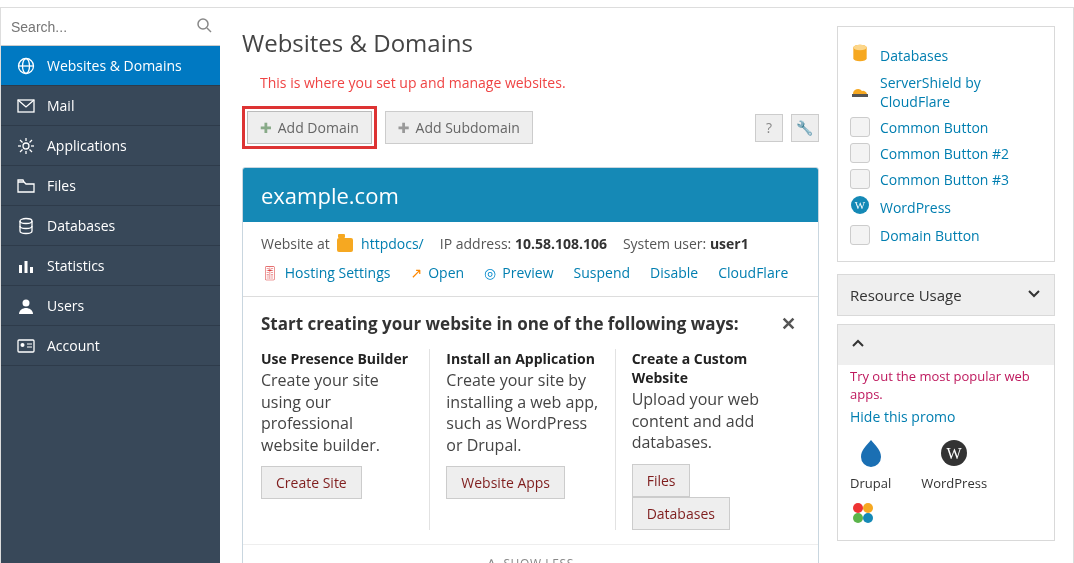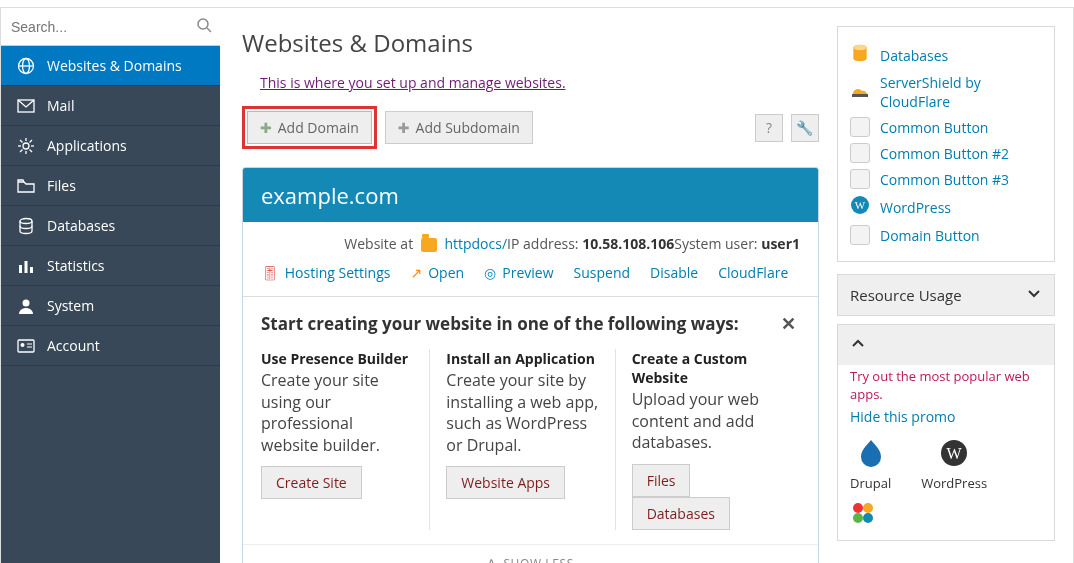--- a/index.html
+++ b/index.html
@@ -12,32 +12,32 @@
   .search-wrap input { flex:1; border:none; outline:none; font-size:14px; color:#666; }
   .search-wrap .mag { color:#888; }
   .nav-item { height:40px; display:flex; align-items:center; padding:0 16px; gap:12px; cursor:pointer; border-bottom:1px solid #2e3b4a; font-size:14px;}
   .nav-item.active { background:#0079c2; }
   .nav-item svg, .nav-item .ic { width:18px; height:18px; display:inline-flex; align-items:center; justify-content:center;}
   
   .main { flex:1; padding:18px 18px 0 22px; display:flex; gap:18px; overflow:hidden;}
   .leftcol { flex:1; min-width:0;}
   .rightcol { width:218px; flex-shrink:0;}
   h1 { font-size:24px; font-weight:400; color:#444; margin:0 0 14px 0;}
-  .sub { margin:0 0 14px 18px; color:#701a75;text-decoration:underline;}
+  .sub { margin:0 0 14px 18px; color:#ef4444;}
   .toolbar { display:flex; align-items:center; gap:8px; margin-bottom:18px;}
   .btn-flat { background:#eee; border:1px solid #ccc; color:#666; padding:6px 12px; display:inline-flex; align-items:center; gap:6px; cursor:pointer; font-size:14px;}
   .toolbar .spacer { flex:1; }
   .icon-sq { width:28px; height:28px; background:#eee; border:1px solid #ccc; display:inline-flex; align-items:center; justify-content:center; color:#888; cursor:pointer;}
   .highlight-box { border:3px solid #d33; padding:2px; display:inline-flex;}
   .highlight-box .btn-flat { border:1px solid #bbb; }
   
   .domain-panel { border:1px solid #c9d6df; border-radius:3px 3px 0 0; overflow:hidden;}
   .domain-head { background:#1589b6; color:#fff; padding:12px 18px; font-size:22px;}
   .domain-body { padding:12px 18px 0 18px;}
-  .dom-line { display:flex; flex-wrap:wrap; align-items:center; color:#333; margin-bottom:10px;justify-content:flex-end;}
+  .dom-line { display:flex; flex-wrap:wrap; gap:16px; align-items:center; color:#333; margin-bottom:10px;}
   .dom-line .lbl { color:#555;}
   .tool-links { display:flex; gap:20px; align-items:center; margin-bottom:14px; flex-wrap:wrap;}
   .tool-links .item { display:inline-flex; align-items:center; gap:6px; color:#007eb0; cursor:pointer;}
   .hr { border-top:1px solid #ddd; margin:0 -18px;}
   .creator { padding:14px 0 10px 0;}
   .creator-head { display:flex; align-items:center; justify-content:space-between;font-weight:bold;}
   .creator-head .title { font-size:17px; color:#333;}
   .close-x { font-size:18px; color:#555; cursor:pointer; padding:0 4px;}
   .cols3 { display:flex; gap:0; margin-top:14px;}
   .col { flex:1; padding:0 16px; position:relative;}
@@ -142,21 +142,21 @@
       </span>
       <span>Statistics</span>
     </div>
     <div class="nav-item">
       <span class="ic">
         <svg width="18" height="18" viewBox="0 0 18 18">
             <circle cx="9" cy="6" r="3.5" fill="#fff"></circle>
             <path d="M2 17 c0-4 4-6 7-6 s7 2 7 6 z" fill="#fff"></path>
           </svg>
       </span>
-      <span>System</span>
+      <span>Users</span>
     </div>
     <div class="nav-item">
       <span class="ic">
         <svg width="18" height="18" viewBox="0 0 18 14">
             <rect x="1" y="1" width="16" height="12" rx="1" fill="none" stroke="#fff" stroke-width="1.3"></rect>
             <circle cx="5.5" cy="6" r="2" fill="#fff"></circle>
             <line x1="10" y1="5" x2="15" y2="5" stroke="#fff"></line>
             <line x1="10" y1="8" x2="15" y2="8" stroke="#fff"></line>
           </svg>
       </span>

